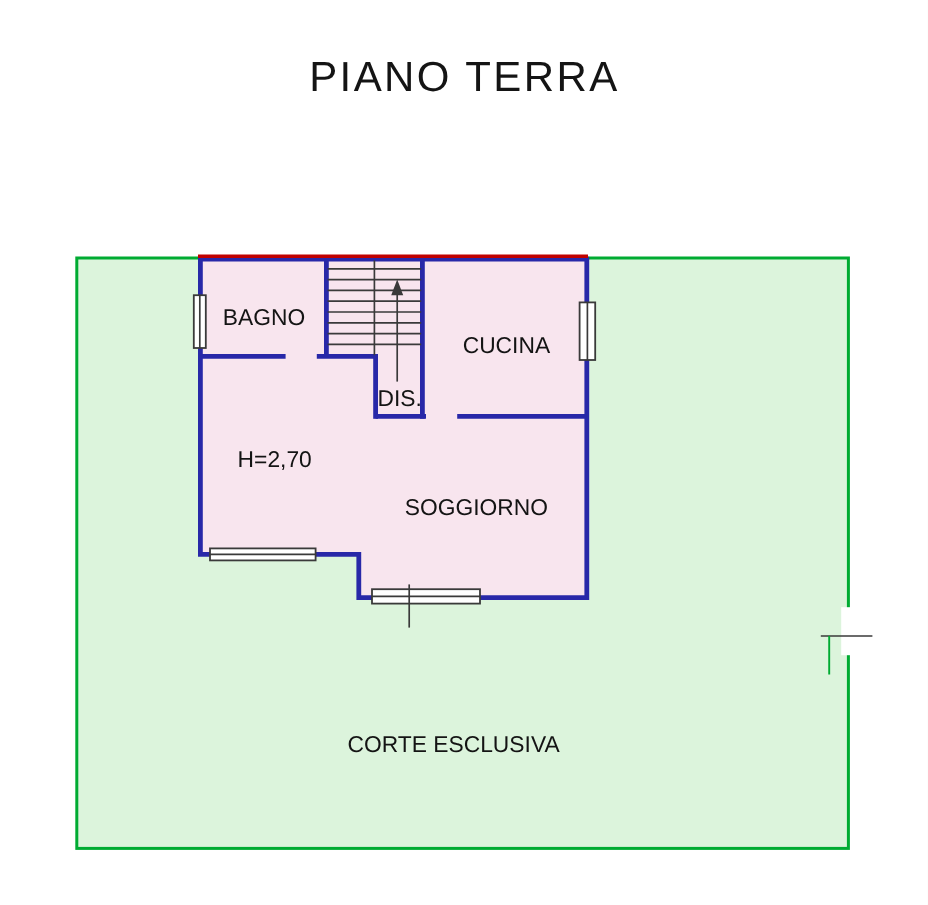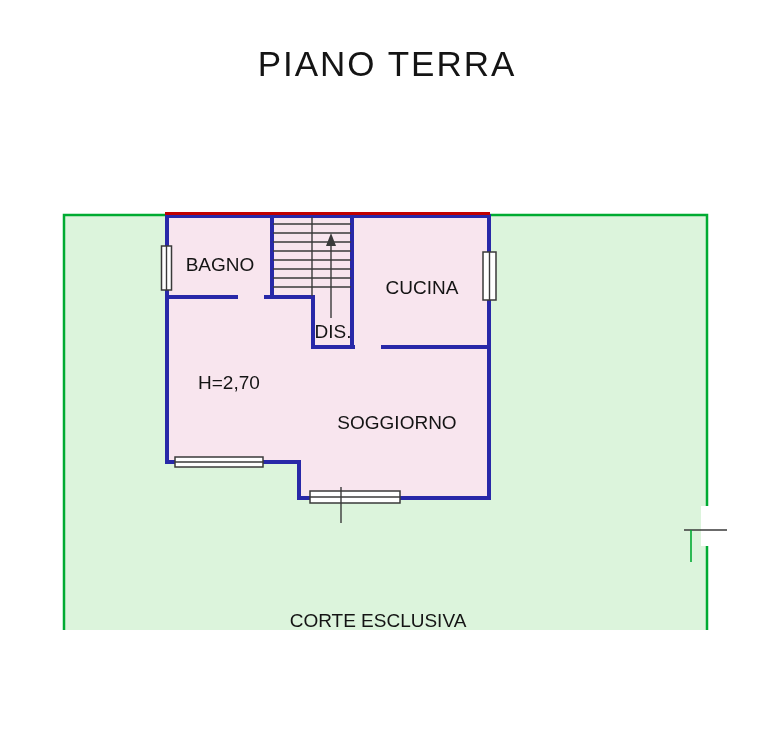--- a/index.html
+++ b/index.html
@@ -1,19 +1,19 @@
 <!DOCTYPE html>
 <html><head>
 <meta charset="utf-8">
 <style>
   html, body { margin:0; padding:0; background:#ffffff; }
   .stage {
     position: relative;
     width: 773px;
-    height: 630px;
+    height: 754px;
     background: #ffffff;
     font-family: "Liberation Sans", sans-serif;
     overflow: hidden;
   }
   svg { display:block; }
   text { fill:#141414; font-family:"Liberation Sans", sans-serif; }
   .title   { font-size:35px; letter-spacing:2px; }
   .label   { font-size:19px; }
   .label-sm{ font-size:19px; }
   .courtyard { fill:#dcf4dc; stroke:#00ab32; stroke-width:2.5; }

